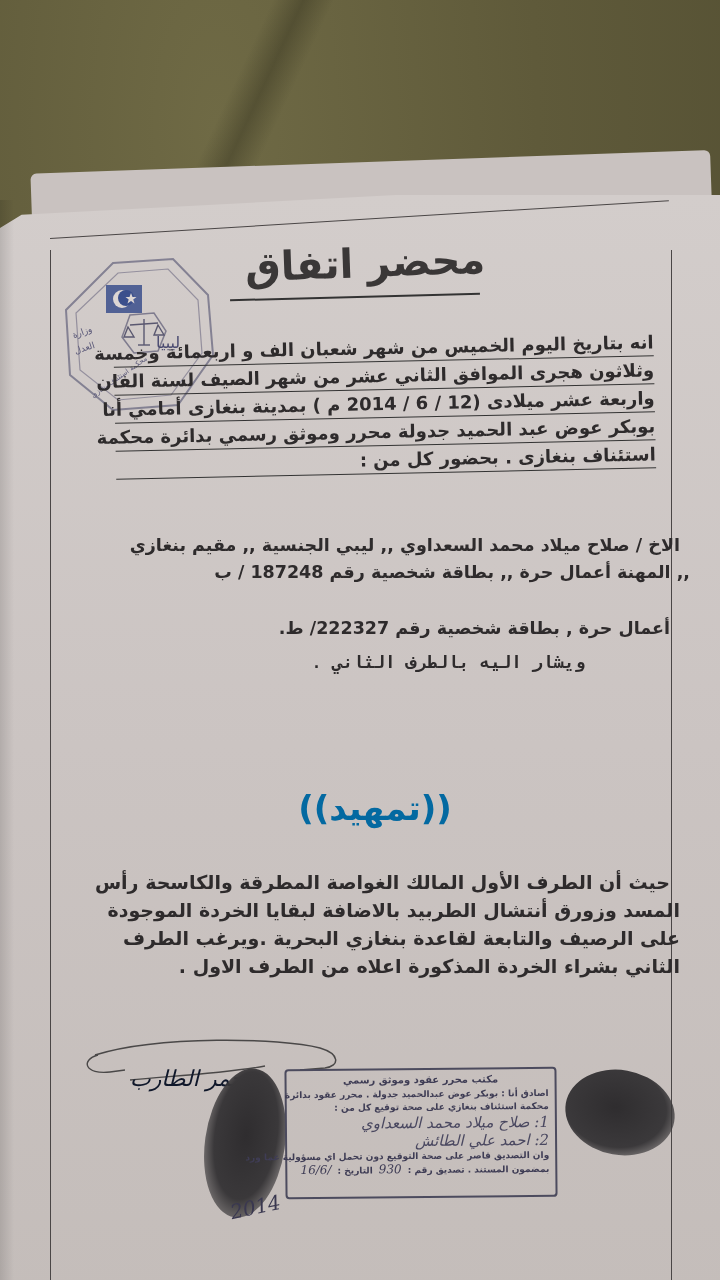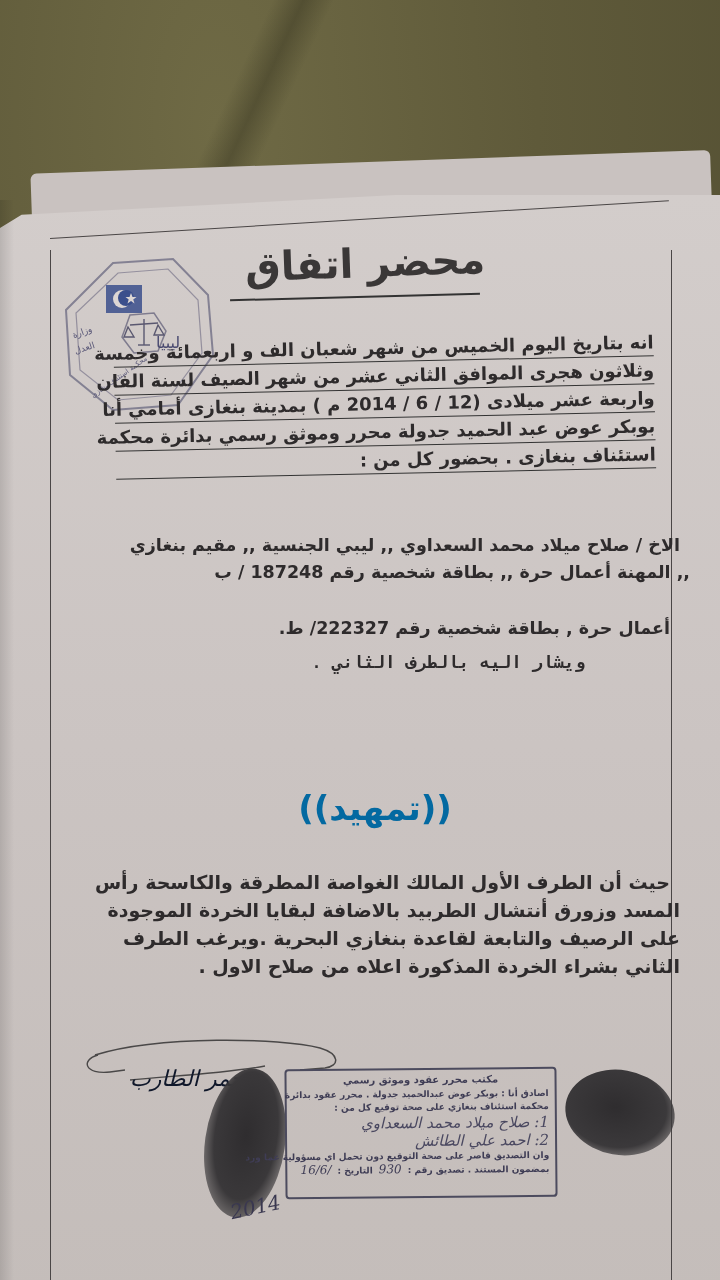--- a/index.html
+++ b/index.html
@@ -150,21 +150,21 @@
 <div class="doc party" style="top:588px;">
   <span class="line" style="padding-right:20px;">أعمال حرة , بطاقة شخصية رقم 222327/ ط.</span>
   <span class="line" style="padding-right:105px;margin-top:8px;font-family:Liberation Mono, monospace;">ويشار اليه بالطرف الثاني .</span>
 </div>
 
 <div class="doc heading">((تمهيد))</div>
 <div class="doc preamble">
   <span class="line" style="padding-right:10px;">حيث أن الطرف الأول المالك الغواصة المطرقة والكاسحة رأس</span>
   <span class="line">المسد وزورق أنتشال الطربيد بالاضافة لبقايا الخردة الموجودة</span>
   <span class="line">على الرصيف والتابعة لقاعدة بنغازي البحرية .ويرغب الطرف</span>
-  <span class="line">الثاني بشراء الخردة المذكورة اعلاه من صلاح الاول .</span>
+  <span class="line">الثاني بشراء الخردة المذكورة اعلاه من الطرف الاول .</span>
 </div>
 
 <div class="signature">
   <svg width="300" height="70" viewBox="0 0 300 70">
     <path d="M55,25 C120,5 240,8 280,18 C300,24 300,36 285,38 L260,40" fill="none" stroke="#4a4848" stroke-width="1.5"></path>
     <path d="M58,25 C40,30 45,45 70,42 L85,40" fill="none" stroke="#4a4848" stroke-width="1.4"></path>
     <path d="M90,50 C130,46 180,44 225,36" fill="none" stroke="#4a4848" stroke-width="1.3"></path>
   </svg>
   <span style="position:absolute;left:90px;top:36px;font-family:'DejaVu Serif',serif;font-style:italic;font-size:22px;color:#0f172a;direction:rtl;">حمر الطارب</span>
 </div>

